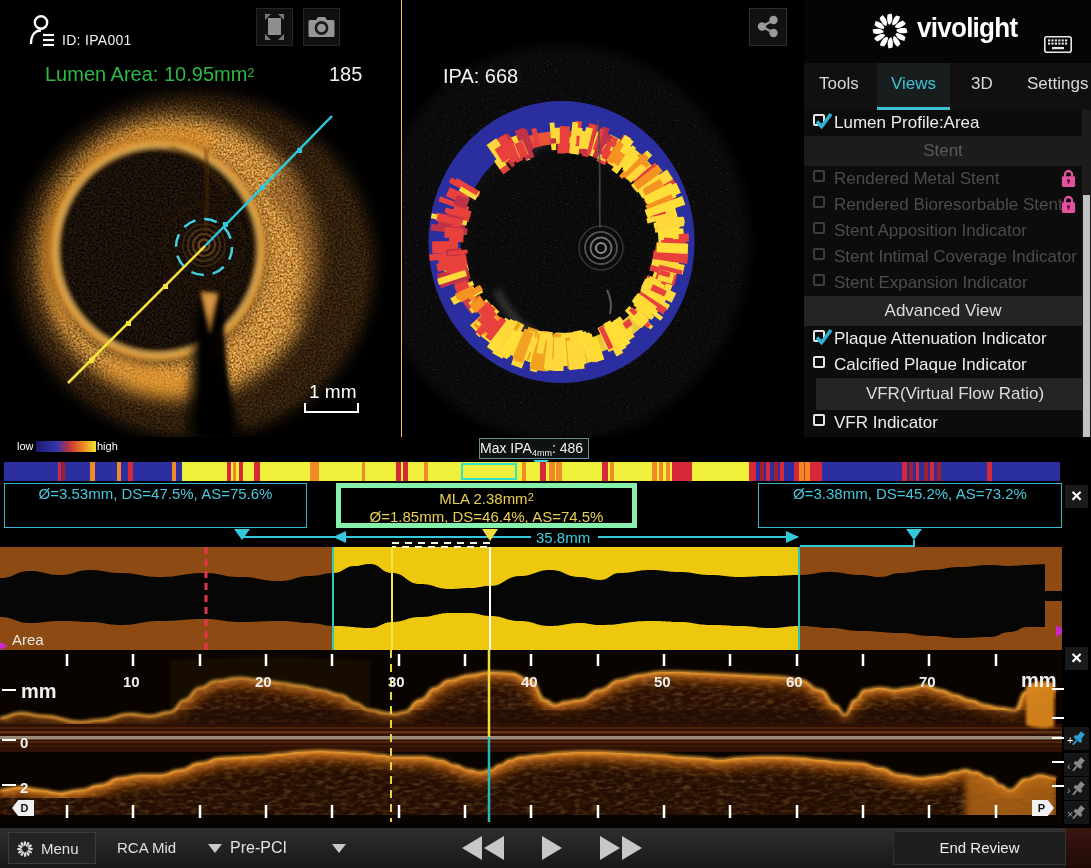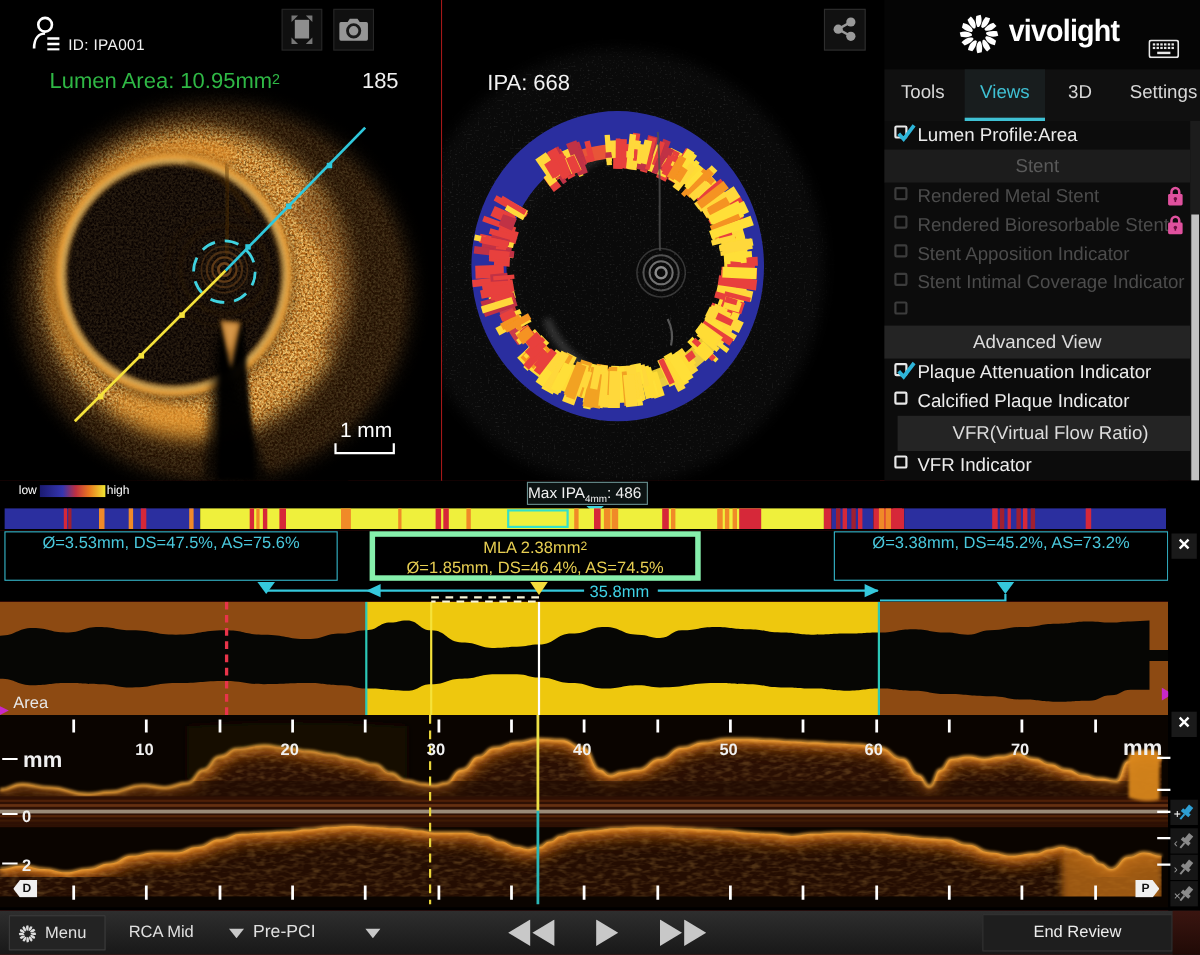--- a/index.html
+++ b/index.html
@@ -1,17 +1,17 @@
 <!DOCTYPE html>
 <html><head><meta charset="utf-8">
 <style>
 *{margin:0;padding:0;box-sizing:border-box}
 html,body{width:1091px;height:868px;background:#000;overflow:hidden;
  font-family:"Liberation Sans",sans-serif;-webkit-font-smoothing:antialiased}
-#app{position:absolute;left:0;top:0;width:1091px;height:868px;background:#b91c1c}
+#app{position:absolute;left:0;top:0;width:1091px;height:868px;background:#fdba74}
 .abs{position:absolute}
 .cyan{color:#49c8dd}
 .yel{color:#e8cf52}
 </style></head>
 <body>
 <div id="app">
 
 <div class="abs" style="left:0;top:0;width:401px;height:437px;background:#000">
 <svg width="401" height="437" style="position:absolute;left:0;top:0">
 <defs>
@@ -631,20 +631,21 @@
 <div class="abs" style="left:0;top:108px;width:278px;height:26px">
           <div class="abs" style="left:9px;top:4px;width:12px;height:12px;border:2px solid #3c3c3c;border-radius:2px;background:#0a0a0a"></div>
           <div class="abs" style="left:30px;top:3px;font-size:17px;color:#4c4c4c">Stent Apposition Indicator</div>
         </div>
 <div class="abs" style="left:0;top:134px;width:278px;height:26px">
           <div class="abs" style="left:9px;top:4px;width:12px;height:12px;border:2px solid #3c3c3c;border-radius:2px;background:#0a0a0a"></div>
           <div class="abs" style="left:30px;top:3px;font-size:17px;color:#4c4c4c">Stent Intimal Coverage Indicator</div>
         </div>
 <div class="abs" style="left:0;top:160px;width:278px;height:26px">
           <div class="abs" style="left:9px;top:4px;width:12px;height:12px;border:2px solid #3c3c3c;border-radius:2px;background:#0a0a0a"></div>
+          <div class="abs" style="left:30px;top:3px;font-size:17px;color:#4c4c4c">Stent Expansion Indicator</div>
         </div>
 <div class="abs" style="left:0;top:186px;width:278px;height:30px;background:#242424;color:#dcdcdc;font-size:17px;text-align:center;line-height:30px">Advanced View</div>
 <div class="abs" style="left:0;top:216px;width:278px;height:26px">
           <div class="abs" style="left:9px;top:4px;width:12px;height:12px;border:2px solid #e8e8e8;border-radius:2px;background:#0a0a0a">
             <svg width="20" height="20" style="position:absolute;left:-1px;top:-5px">
               <path d="M3,10.5 L7.5,15.5 L17,3" stroke="#2db4d8" stroke-width="3.4" fill="none"></path>
             </svg>
           </div>
           <div class="abs" style="left:30px;top:3px;font-size:17px;color:#ececec">Plaque Attenuation Indicator</div>
         </div>

